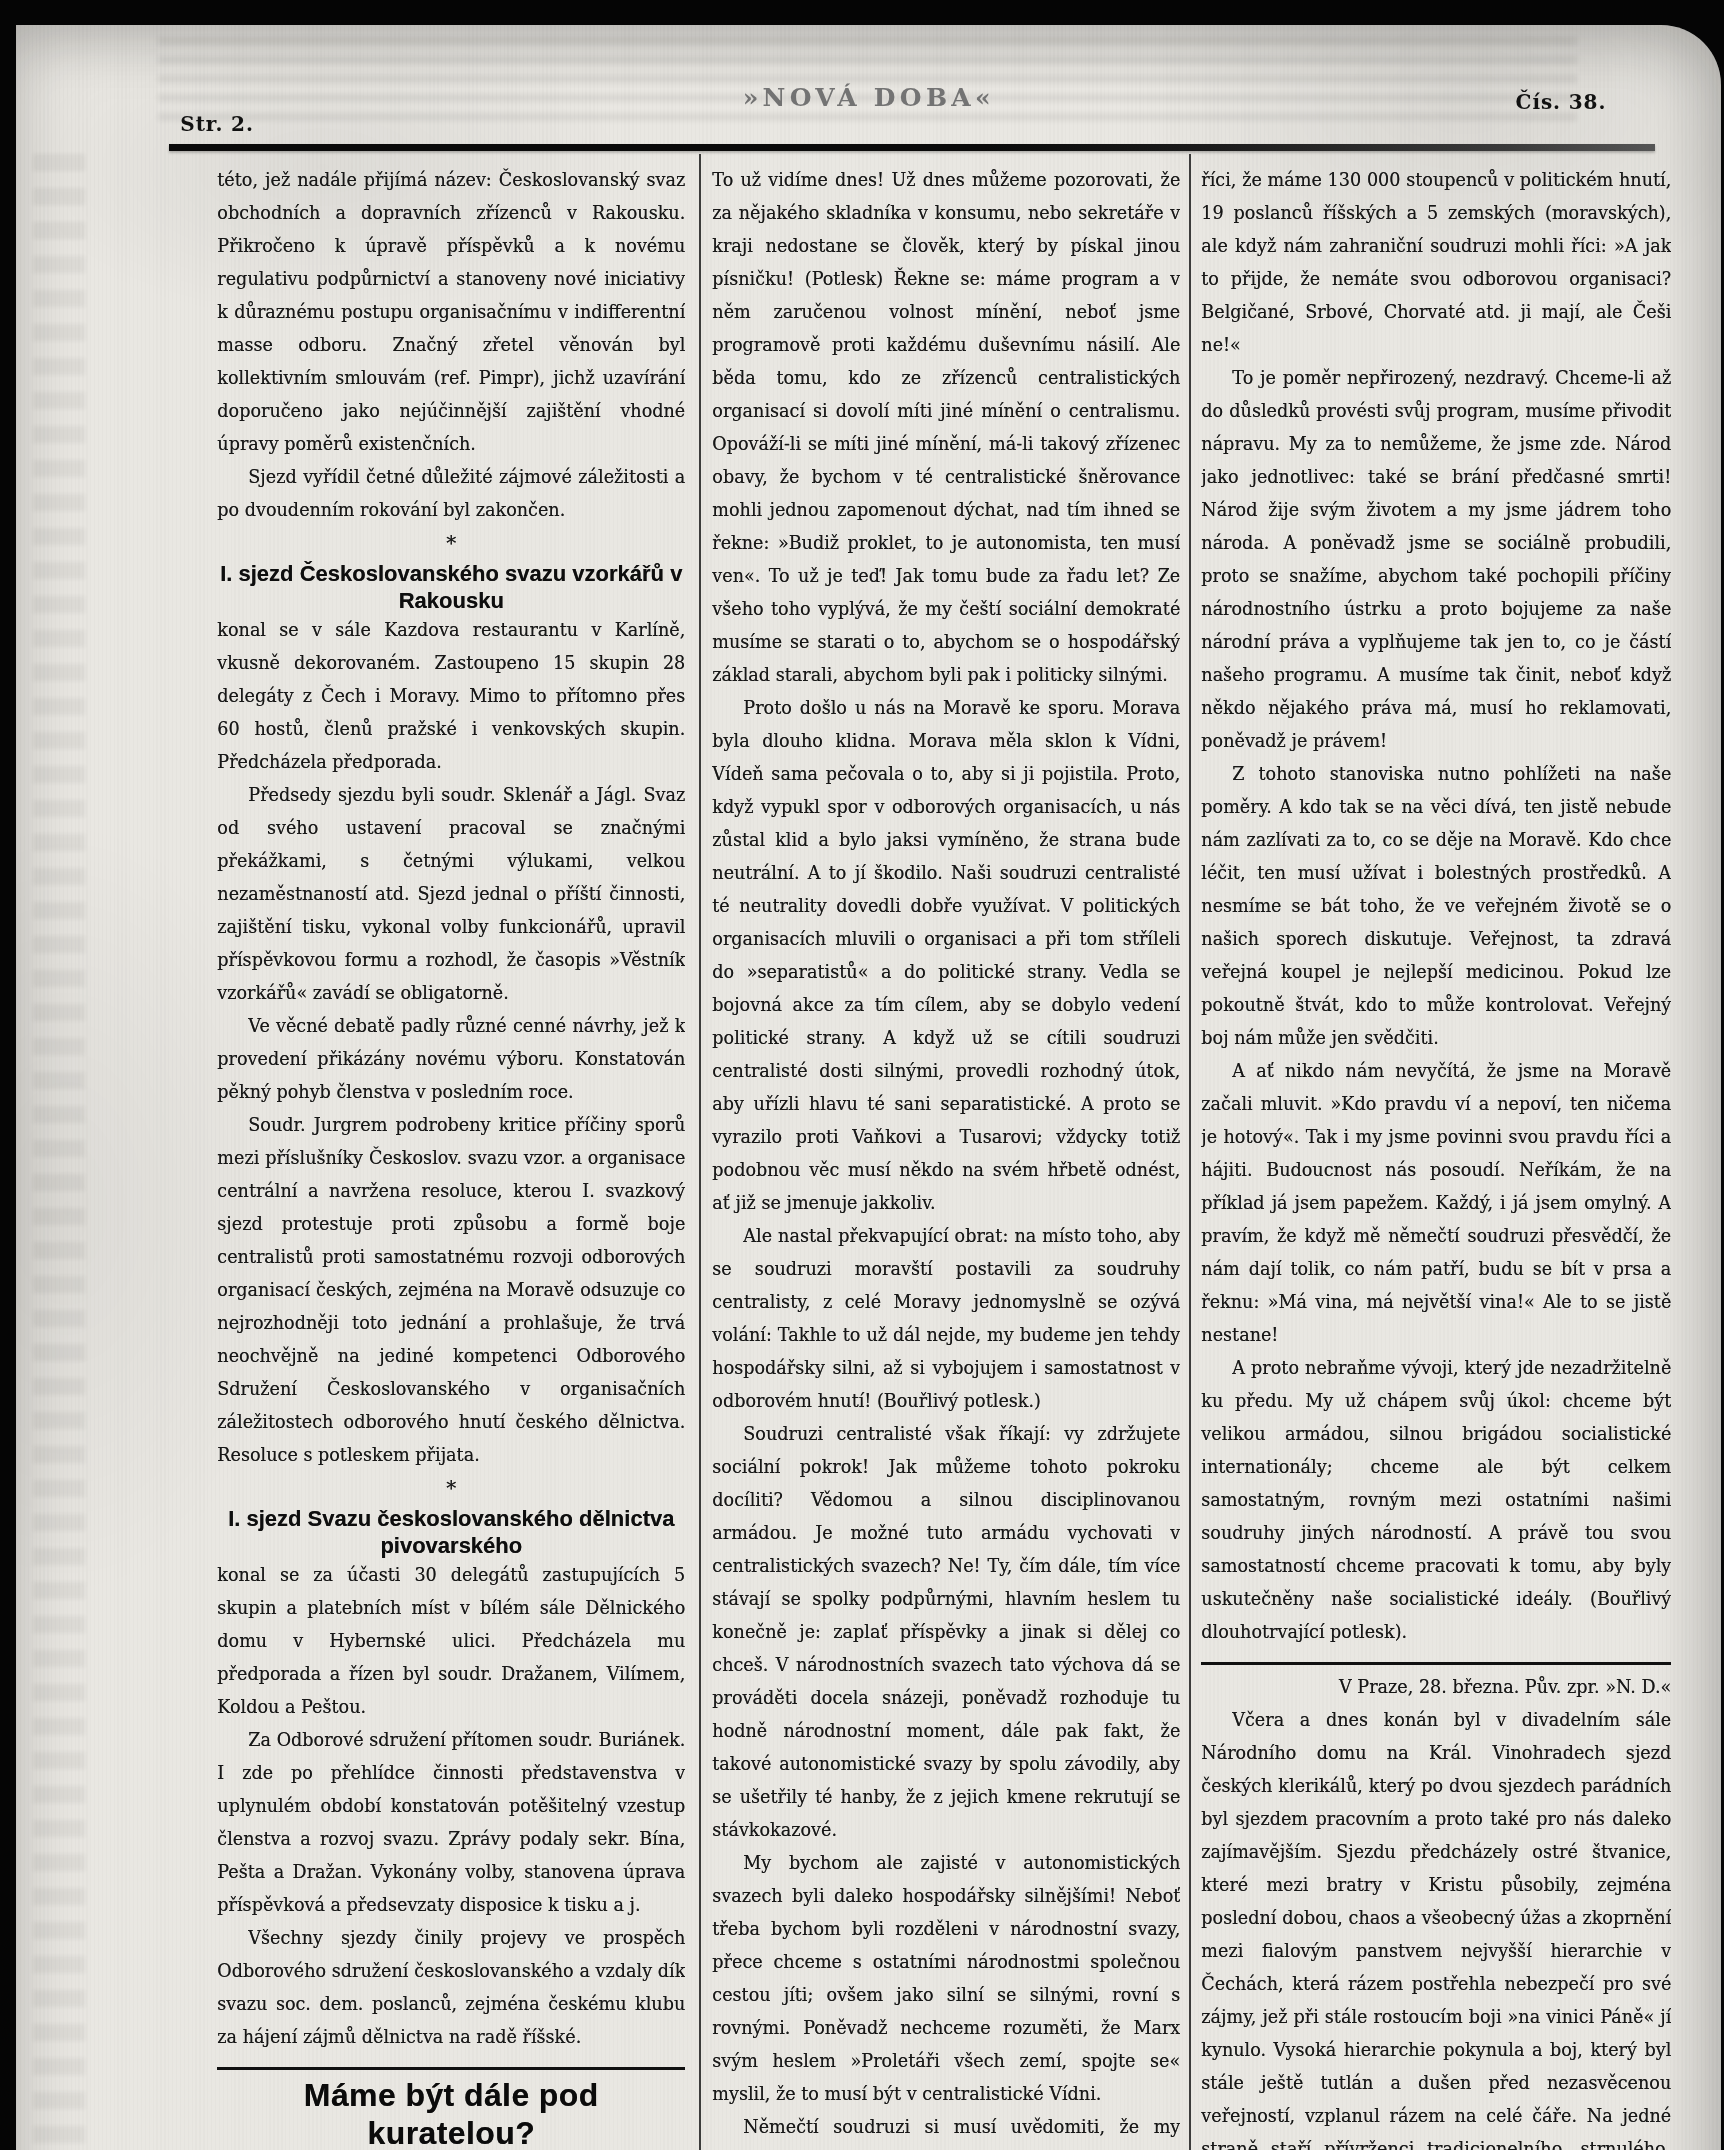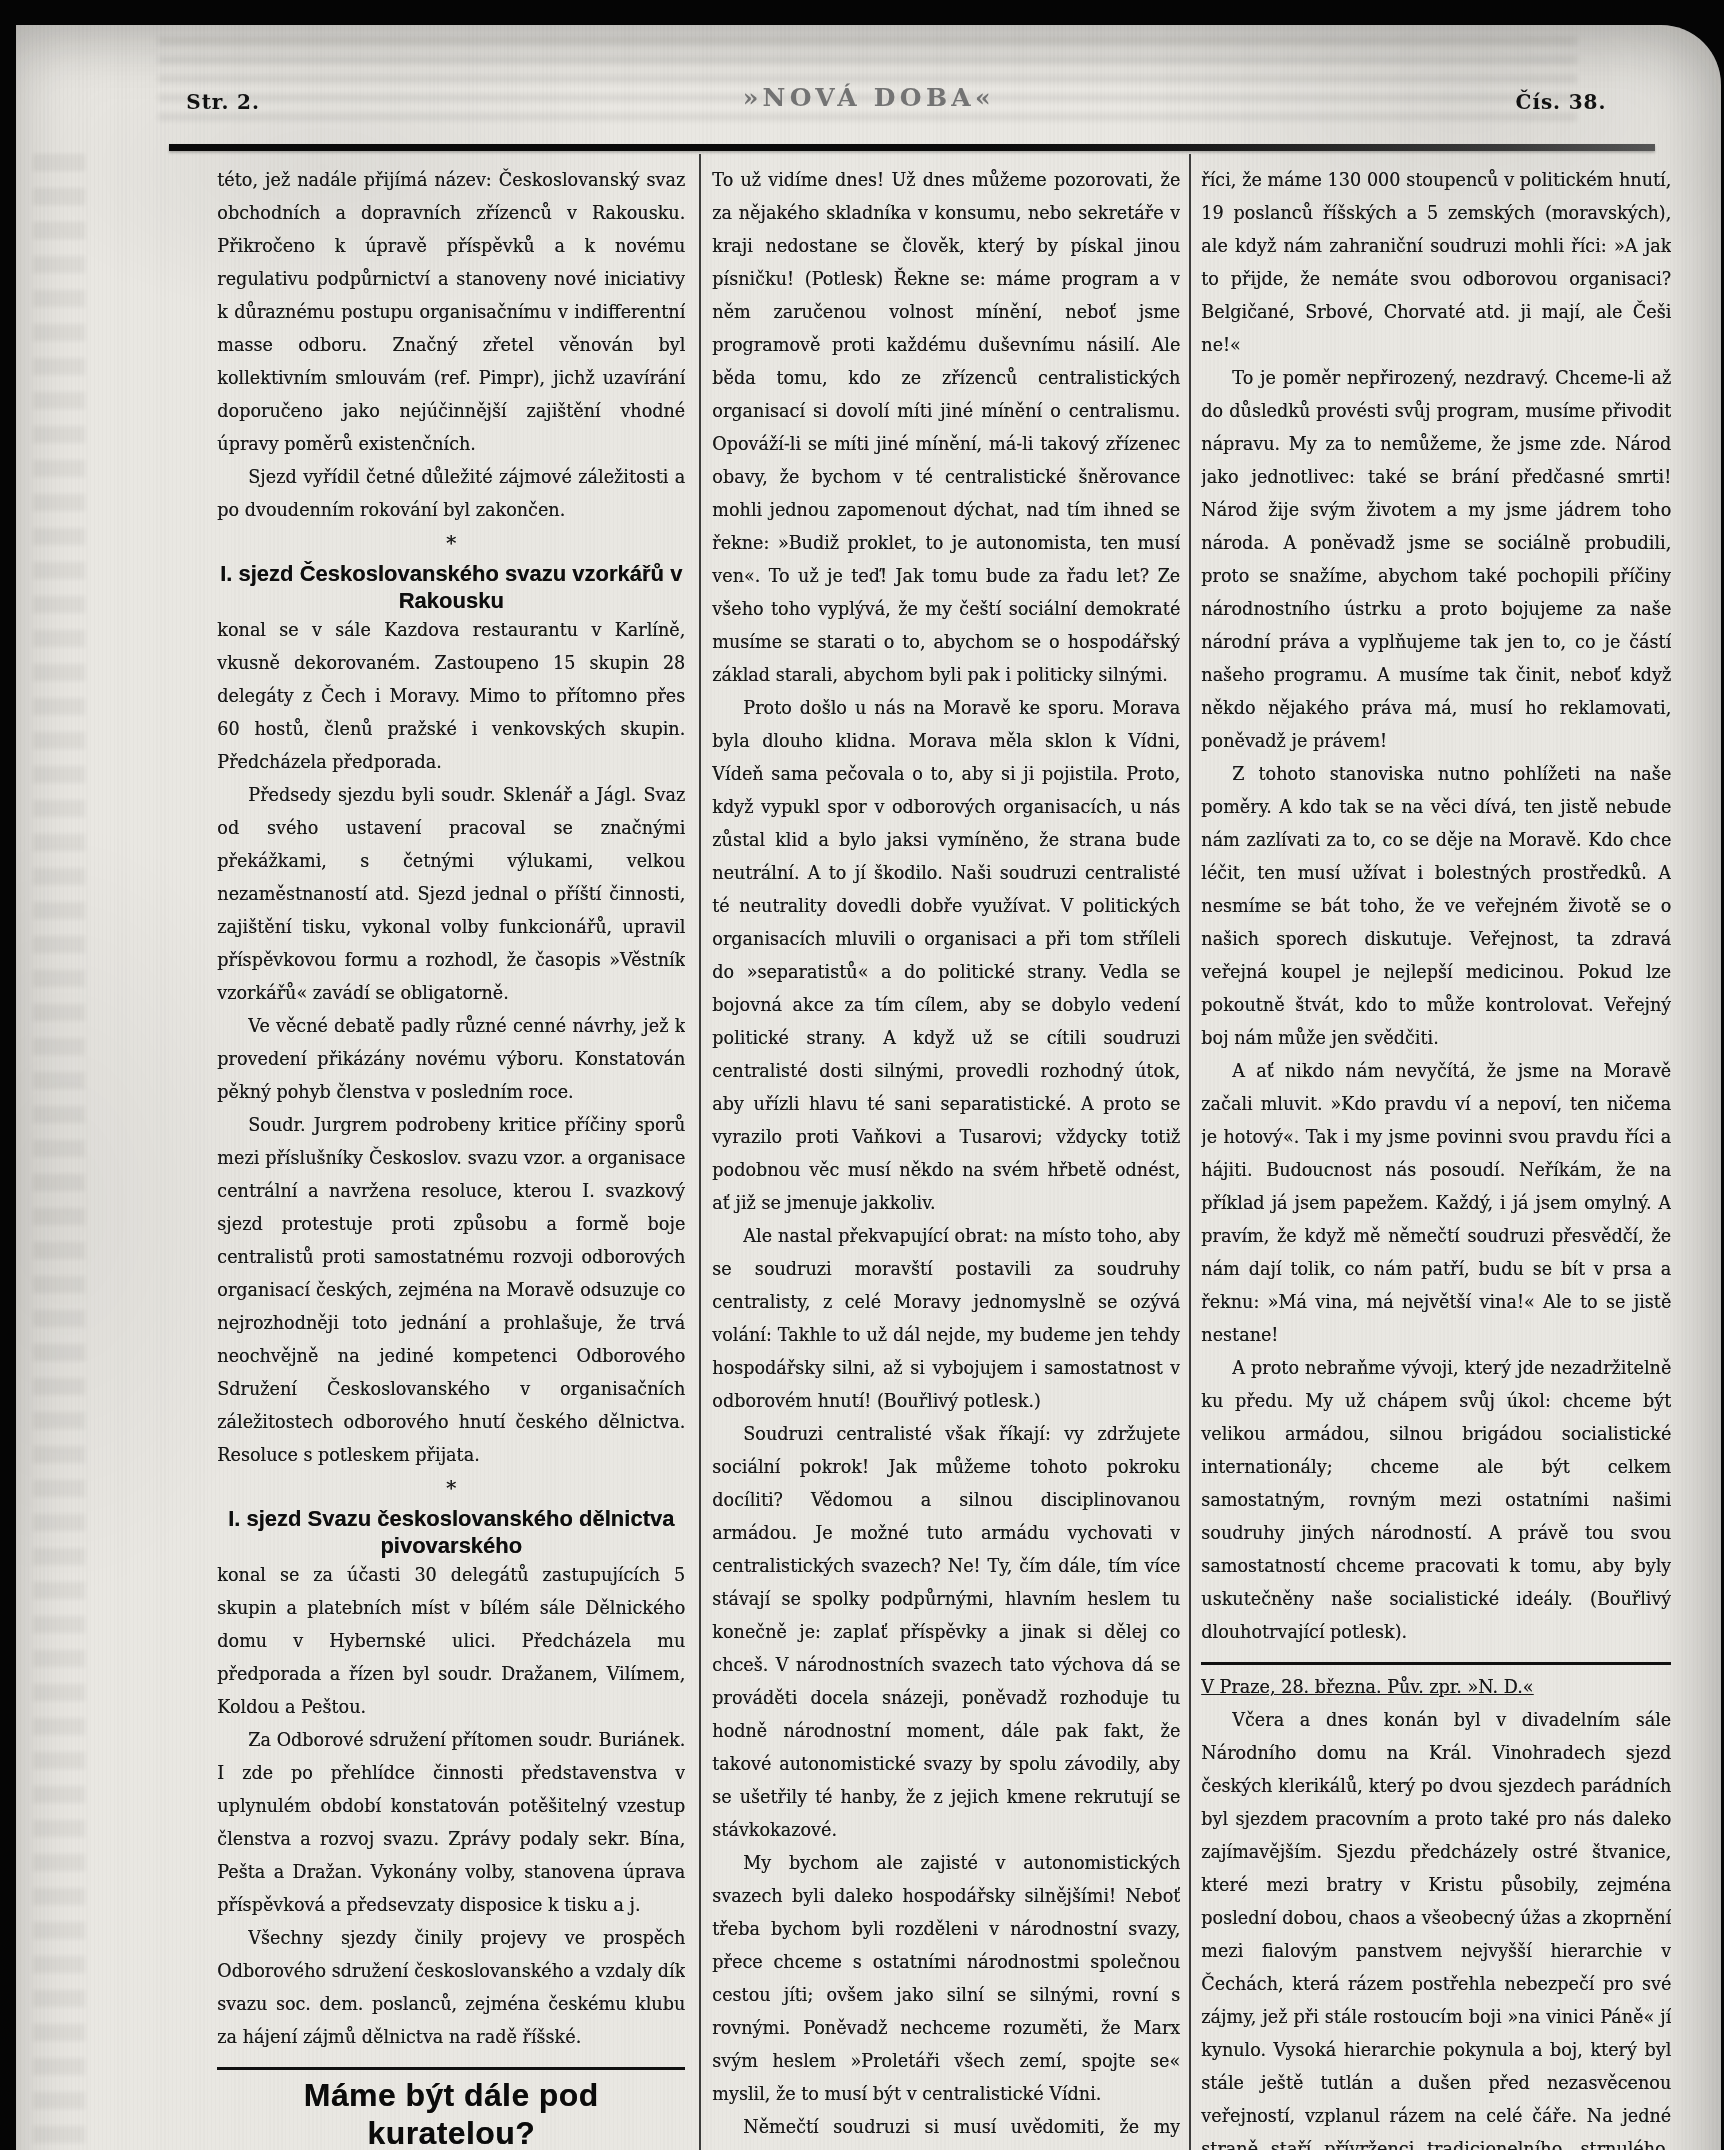--- a/index.html
+++ b/index.html
@@ -22,21 +22,21 @@
         pointer-events:none;
         background:repeating-linear-gradient(0deg, rgba(0,0,0,0) 0 11.2px, rgba(20,20,20,.9) 11.2px 19px);
         filter:blur(2.6px);}
   .bleed-left{position:absolute;left:17px;top:129px;width:52px;height:2108px;opacity:.06;
         pointer-events:none;
         background:repeating-linear-gradient(0deg, rgba(0,0,0,0) 0 17px, rgba(20,20,20,.85) 17px 34px);
         filter:blur(2.2px);}
   
   .hdr-label{position:absolute;top:65px;font-weight:bold;color:#111;
         font-size:20px;letter-spacing:0.9px;}
-  .hdr-page{left:170px;}
+  .hdr-page{left:164px;margin-top:22px;}
   .hdr-issue{right:115px;}
   .hdr-masthead{position:absolute;top:58px;left:0;width:100%;text-align:center;
         font-weight:bold;color:#737373;font-size:25px;letter-spacing:4.3px;}
   .masthead-rule{position:absolute;left:153px;top:119px;width:1486px;height:6.9px;
         background:linear-gradient(90deg,#0a0a0a 0 55%, #1b1b1b 70%, #3a3a3a 90%, #555);
         box-shadow:0 1.7px 2.6px rgba(0,0,0,.25);}
   
   .col{position:absolute;top:139px;height:2211px;overflow:hidden;color:#171717;
        font-size:17.6px;line-height:33px;text-align:justify;
        text-shadow:0 0 0.4px rgba(15,15,15,.65);}
@@ -49,21 +49,21 @@
   
   .col p{margin:0;padding:0;}
   .b-lead{text-indent:0;}
   .b-p{text-indent:31px;}
   .b-star{text-align:center;text-indent:0;font-size:20px;margin:4.3px 0 2.6px;}
   .b-h2{font-family:"Liberation Sans", sans-serif;font-weight:bold;text-align:center;
         text-indent:0;font-size:22px;line-height:27px;margin:14.6px 0 13px;color:#0e0e0e;}
   .b-h1{font-family:"Liberation Sans", sans-serif;font-weight:bold;text-align:center;
         text-indent:0;font-size:32px;line-height:38px;margin:17px 0 7.7px;color:#0b0b0b;
         letter-spacing:0.4px;}
-  .b-dateline{text-align:left;text-indent:0;margin:6px 0 4.3px;text-decoration:underline;}
+  .b-dateline{text-align:right;text-indent:0;margin:6px 0 4.3px;}
   hr.b-rule{border:none;border-top:3.4px solid #101010;margin:13px 0 6px;width:100%;}
 </style>
 </head>
 <body>
 
 <div class="page">
   <div class="bleed-top"></div>
   <div class="bleed-left"></div>
 
   <span class="hdr-label hdr-page">Str. 2.</span>

